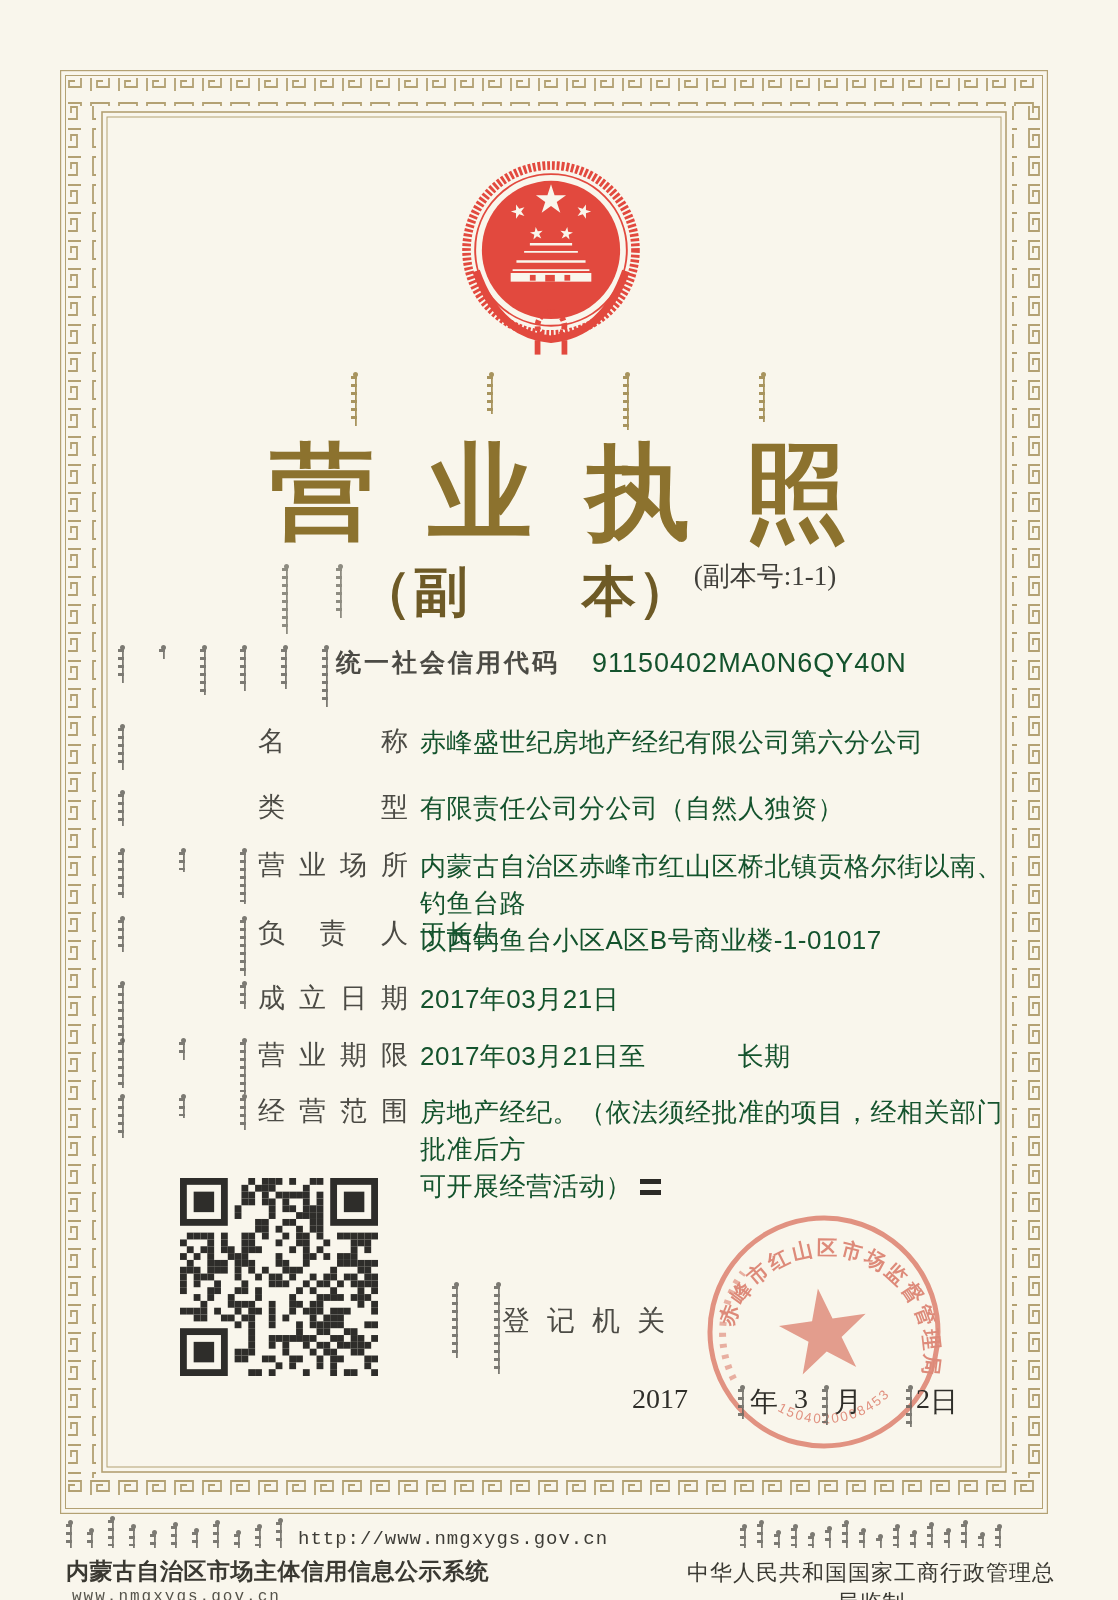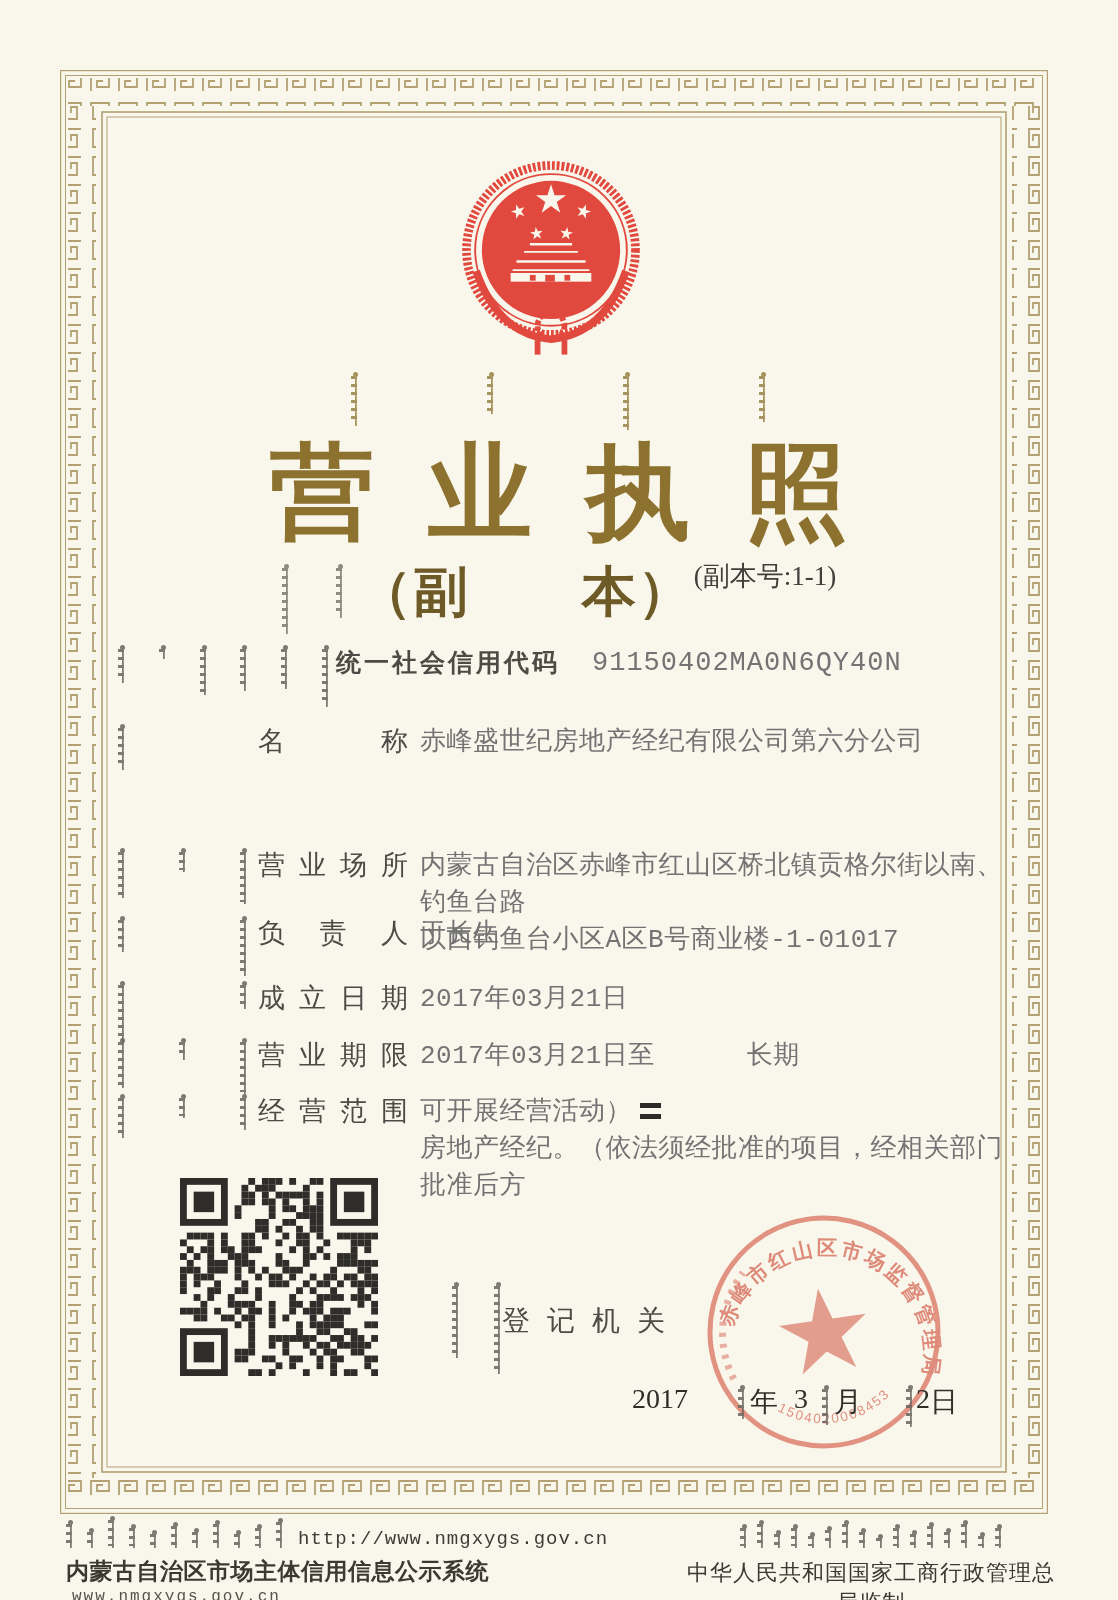--- a/index.html
+++ b/index.html
@@ -25,22 +25,22 @@
   .subtitle{font-size:54px;line-height:72px;color:#6e5a26;font-weight:bold;letter-spacing:2px;
             font-family:"Liberation Serif","DejaVu Serif",serif;}
   .copyno{font-size:27px;color:#403f3a;margin-top:2px;font-family:"Liberation Serif","DejaVu Serif",serif;}
 
   
   .row{position:absolute;left:118px;right:100px;display:flex;align-items:flex-start;}
   .mgcol{flex:none;display:flex;justify-content:space-between;align-items:flex-start;width:130px;}
   .flabel{flex:none;width:150px;margin-left:10px;font-size:27px;color:#4c4b45;
           text-align:justify;text-align-last:justify;text-justify:inter-character;line-height:34px;}
   .flabel.wide{width:auto;text-align:left;text-align-last:auto;letter-spacing:3px;margin-left:6px;font-size:25px;font-weight:bold;}
-  .fval{margin-left:12px;font-family:Liberation Mono, monospace;
-        font-size:26px;line-height:37px;color:#737373;letter-spacing:.5px;}
+  .fval{margin-left:12px;font-family:Liberation Sans, sans-serif;
+        font-size:26px;line-height:37px;color:#14532d;letter-spacing:.5px;}
   .fval.code{font-size:27px;margin-left:32px;letter-spacing:1px;}
   .changqi{display:inline-block;margin-left:92px;}
   .scope-mark{display:inline-block;width:21px;height:6px;margin-left:8px;vertical-align:baseline;
               border-top:5px solid #2b2a26;border-bottom:5px solid #2b2a26;}
 
   
   .regblock{left:452px;top:1282px;display:flex;align-items:flex-start;}
   .reglabel{margin-top:20px;font-size:28px;color:#4c4b45;letter-spacing:17px;}
   .dateline{left:632px;top:1383px;display:flex;align-items:flex-start;
             font-family:"Liberation Serif","DejaVu Serif",serif;font-size:28px;color:#2f2e29;z-index:2;justify-content:flex-end;}
@@ -141,20 +141,27 @@
   </div>
 
   <div class="row" style="top:724px">
     <div class="mgcol">
       <span class="mg" style="height:48px"></span>
     </div>
     <div class="flabel">名称</div>
     <div class="fval">赤峰盛世纪房地产经纪有限公司第六分公司</div>
   </div>
 
+  <div class="row" style="top:790px">
+    <div class="mgcol">
+      <span class="mg" style="height:38px"></span>
+    </div>
+    <div class="flabel">类型</div>
+    <div class="fval">有限责任公司分公司（自然人独资）</div>
+  </div>
 
   <div class="row" style="top:848px">
     <div class="mgcol">
       <span class="mg" style="height:52px"></span>
       <span class="mg" style="height:26px"></span>
       <span class="mg" style="height:58px"></span>
     </div>
     <div class="flabel">营业场所</div>
     <div class="fval">
       <div>内蒙古自治区赤峰市红山区桥北镇贡格尔街以南、钓鱼台路</div>
@@ -193,22 +200,22 @@
   </div>
 
   <div class="row" style="top:1094px">
     <div class="mgcol">
       <span class="mg" style="height:46px"></span>
       <span class="mg" style="height:26px"></span>
       <span class="mg" style="height:38px"></span>
     </div>
     <div class="flabel">经营范围</div>
     <div class="fval">
+      <div>房地产经纪。（依法须经批准的项目，经相关部门批准后方</div>
       <div><span>可开展经营活动）</span><span class="scope-mark"></span></div>
-      <div>房地产经纪。（依法须经批准的项目，经相关部门批准后方</div>
     </div>
   </div>
 
   <svg id="qr" class="abs" style="left:180px;top:1178px" width="198" height="198" viewBox="0 0 197.2 197.2">
       <rect x="68" y="0" width="6.8" height="6.8" fill="#2e2d2a"></rect>
       <rect x="81.6" y="0" width="6.8" height="6.8" fill="#2e2d2a"></rect>
       <rect x="88.39999999999999" y="0" width="6.8" height="6.8" fill="#2e2d2a"></rect>
       <rect x="95.2" y="0" width="6.8" height="6.8" fill="#2e2d2a"></rect>
       <rect x="108.8" y="0" width="6.8" height="6.8" fill="#2e2d2a"></rect>
       <rect x="129.2" y="0" width="6.8" height="6.8" fill="#2e2d2a"></rect>

